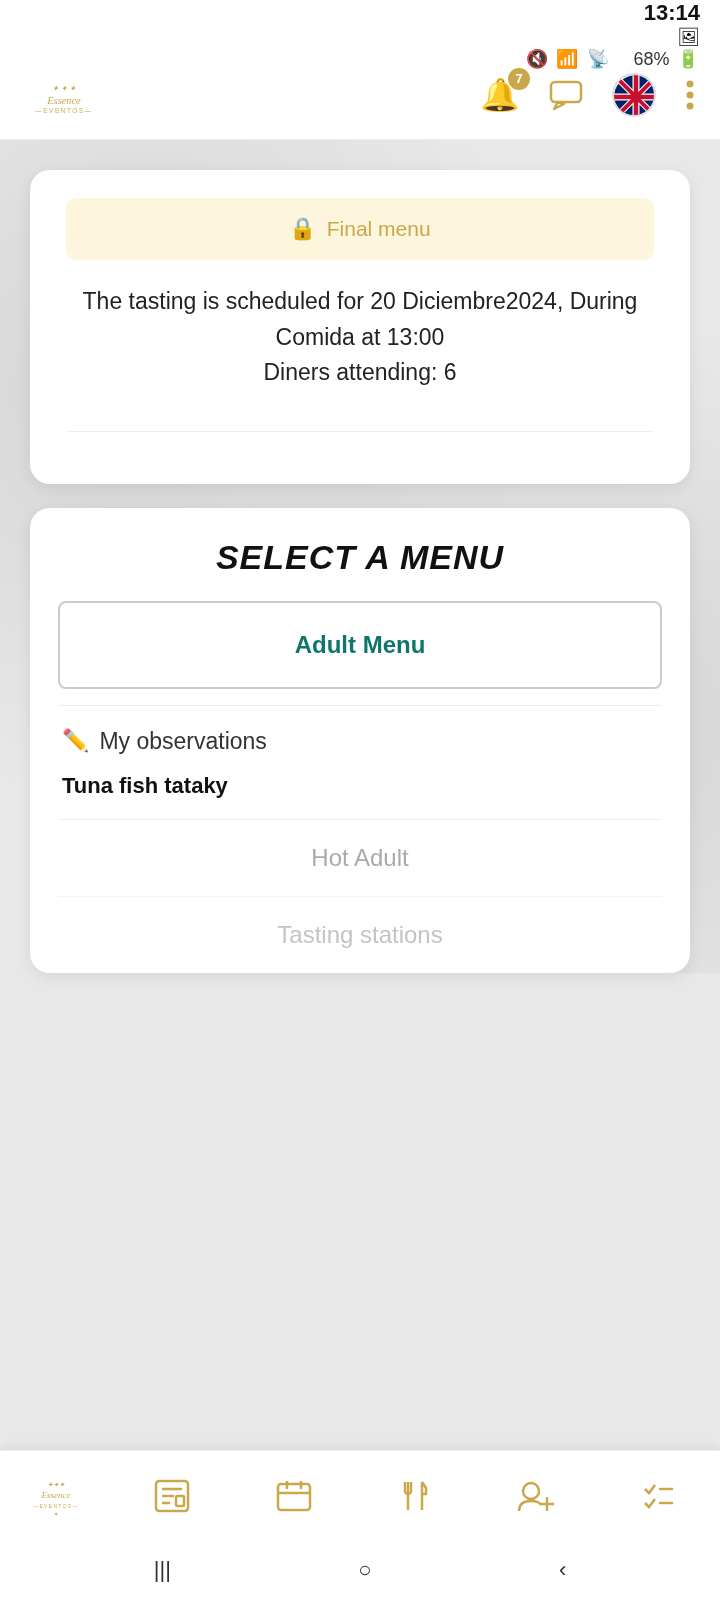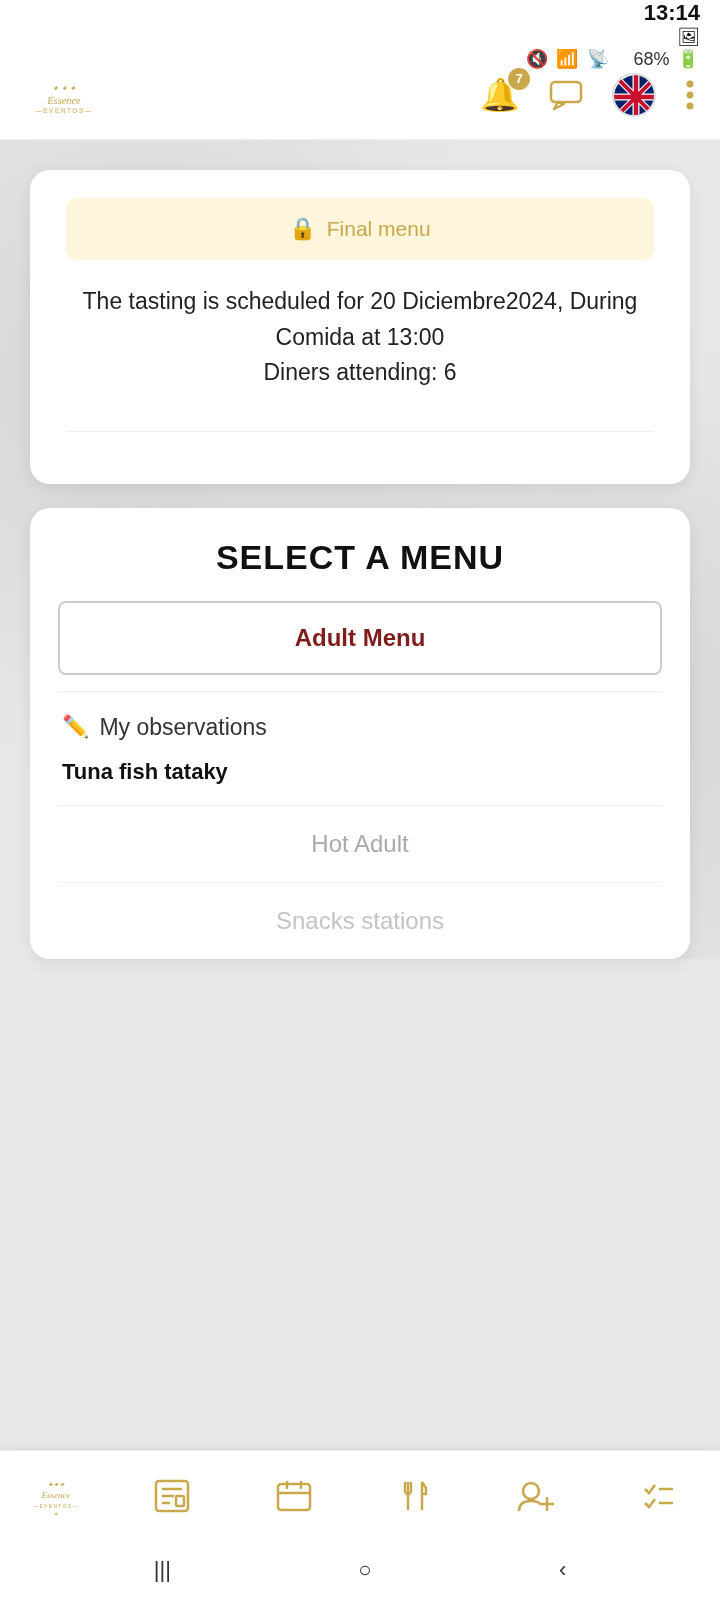--- a/index.html
+++ b/index.html
@@ -164,30 +164,31 @@
       padding: 30px 28px 0 28px;
       box-shadow: 0 4px 15px rgba(0,0,0,0.08);
     }
     .select-menu-title {
       text-align: center;
       font-size: 34px;
       font-weight: 900;
       color: #111;
       letter-spacing: 1px;
       margin-bottom: 24px;
+      font-style: italic;
     }
     .adult-menu-btn {
       width: 100%;
       border: 2px solid #ccc;
       border-radius: 8px;
-      padding: 21px;
+      padding: 28px;
       text-align: center;
       font-size: 24px;
       font-weight: 700;
-      color: #7f1d1d;
+      color: #0f766e;
       background: #fff;
       cursor: pointer;
       margin-bottom: 0;
     }
 
     
     .section-divider-top {
       height: 1px;
       background: #eee;
       margin-top: 16px;
@@ -384,21 +385,21 @@
       <span class="edit-icon">✏️</span>
       <span class="observations-label">My observations</span>
     </div>
     <div class="dish-name">Tuna fish tataky</div>
 
     
     <div class="hot-snacks-divider"></div>
     <div class="hot-snacks-label">Hot Adult</div>
 
     
-    <div class="tasting-stations-label">Snacks stations</div>
+    <div class="tasting-stations-label">Tasting stations</div>
   </div>
 
 </div>
 
 <div class="bottom-nav">
 
   <div class="bottom-nav-logo">
     <svg width="70" height="50" viewBox="0 0 100 70">
       <text x="50" y="22" text-anchor="middle" font-size="10" fill="#c9a84c" font-style="italic" font-family="serif">✦✦✦</text>
       <text x="50" y="38" text-anchor="middle" font-size="13" fill="#c9a84c" font-family="serif" font-style="italic">Essence</text>

